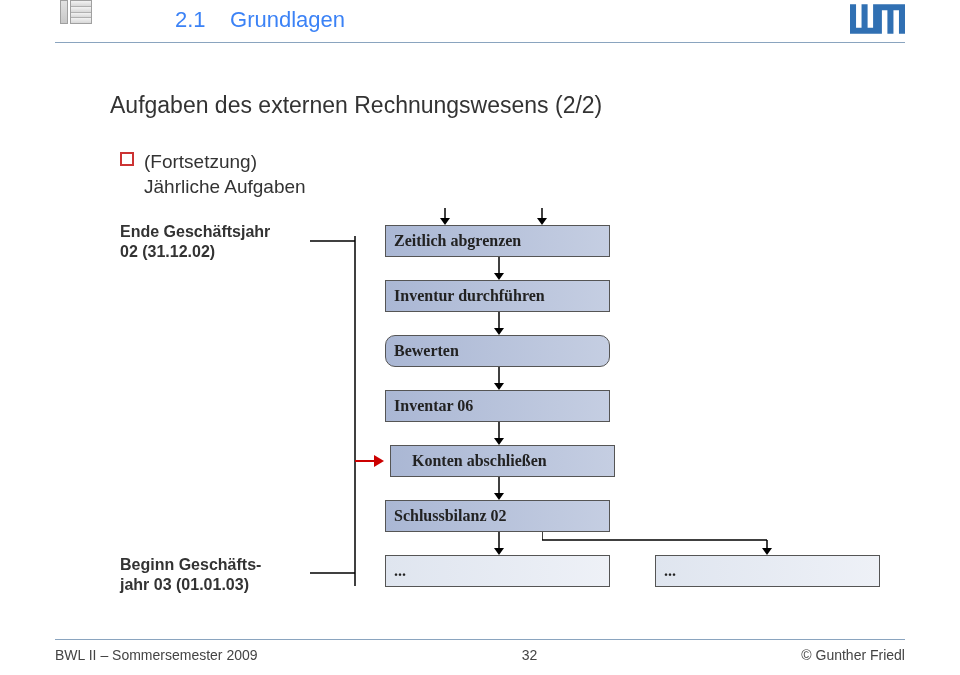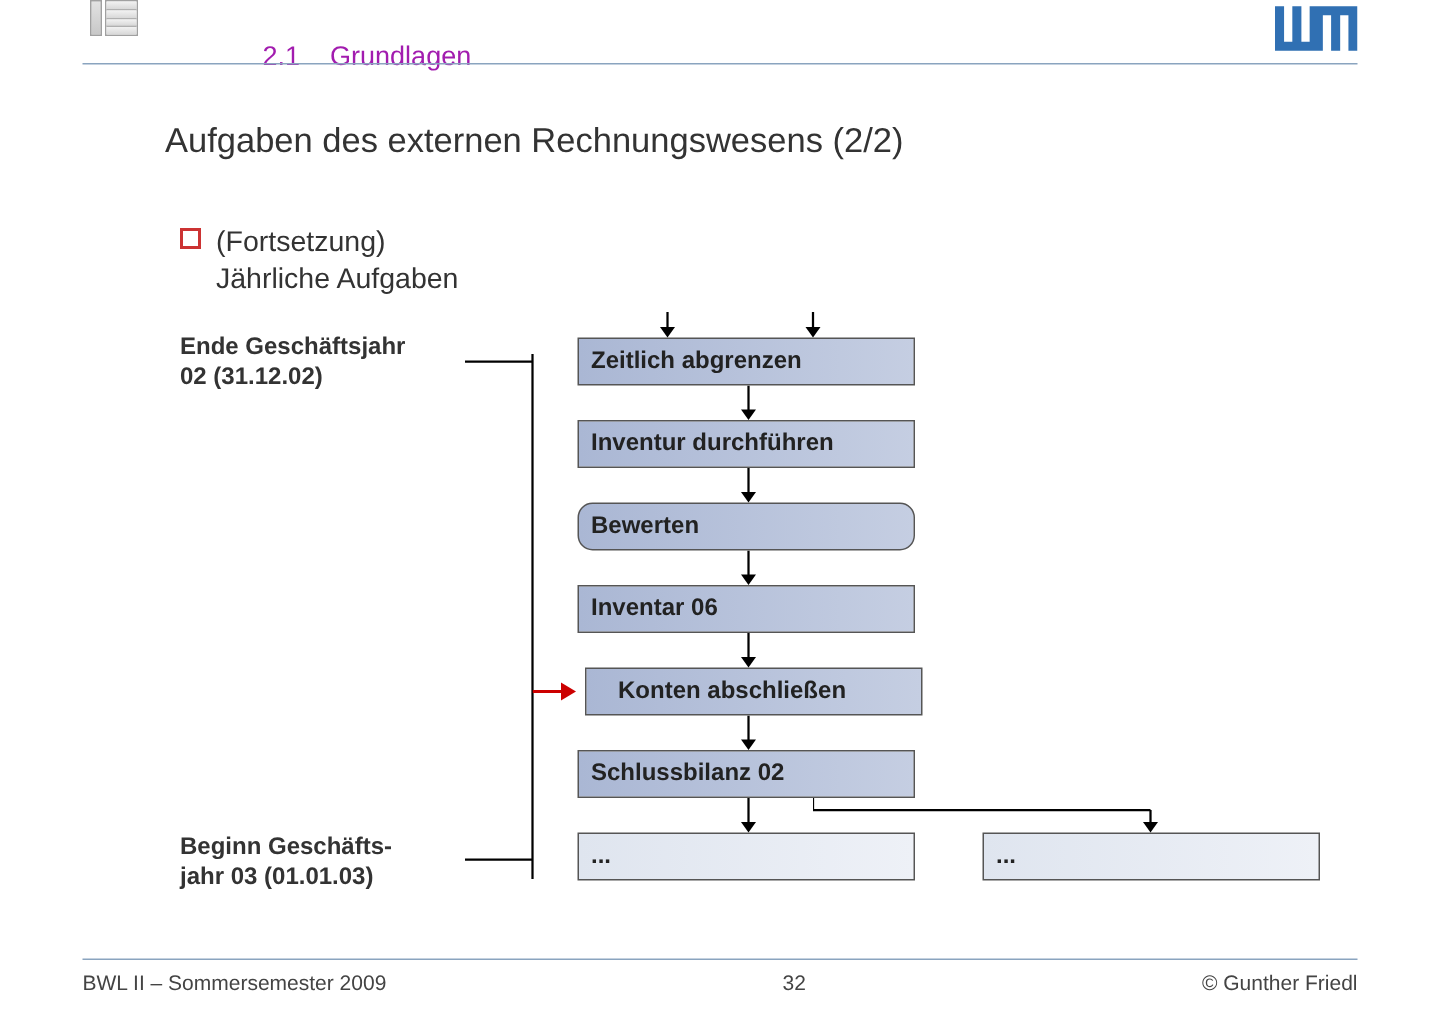--- a/index.html
+++ b/index.html
@@ -44,23 +44,22 @@
     flex: 1;
     border-bottom: 1px solid #b0b0b0;
     background: linear-gradient(to top,#d8d8d8,#f2f2f2);
   }
   .stack-line:last-child { border-bottom: none; }
 
   .breadcrumb {
     position: absolute;
     left: 175px;
     top: 7px;
-    font-size: 18px;
-    color: #a21caf;
-    margin-top: 20px;
+    font-size: 22px;
+    color: #3b82f6;
   }
 
   .logo {
     position: absolute;
     right: 55px;
     top: 4px;
   }
   .logo svg { width: 55px; height: 30px; }
 
   .hr-top {
@@ -77,21 +76,21 @@
     right: 55px;
     bottom: 35px;
     height: 1px;
     background: #8aa4bf;
   }
 
   
   .title {
     position: absolute;
     left: 110px;
-    top: 80px;
+    top: 92px;
     font-size: 23px;
     color: #333;
   }
 
   
   .bullet-block {
     position: absolute;
     left: 120px;
     top: 150px;
     display: flex;
@@ -126,20 +125,21 @@
     position: absolute;
     height: 32px;
     border: 1px solid #555;
     background: linear-gradient(to right, #aab7d4 0%, #c5cee2 100%);
     display: flex;
     align-items: center;
     padding: 0 8px;
     font-weight: bold;
     font-size: 16px;
     color: #222;
+    font-family: Liberation Serif, serif;
   }
   .box.light {
     background: linear-gradient(to right, #dfe5ef 0%, #eef1f7 100%);
   }
   .wide { width: 225px; }
 
   .box.b1 { left: 385px; top: 225px; }
   .box.b2 { left: 385px; top: 280px; }
   .box.b3 { left: 385px; top: 335px; border-radius: 10px; }
   .box.b4 { left: 385px; top: 390px; }

